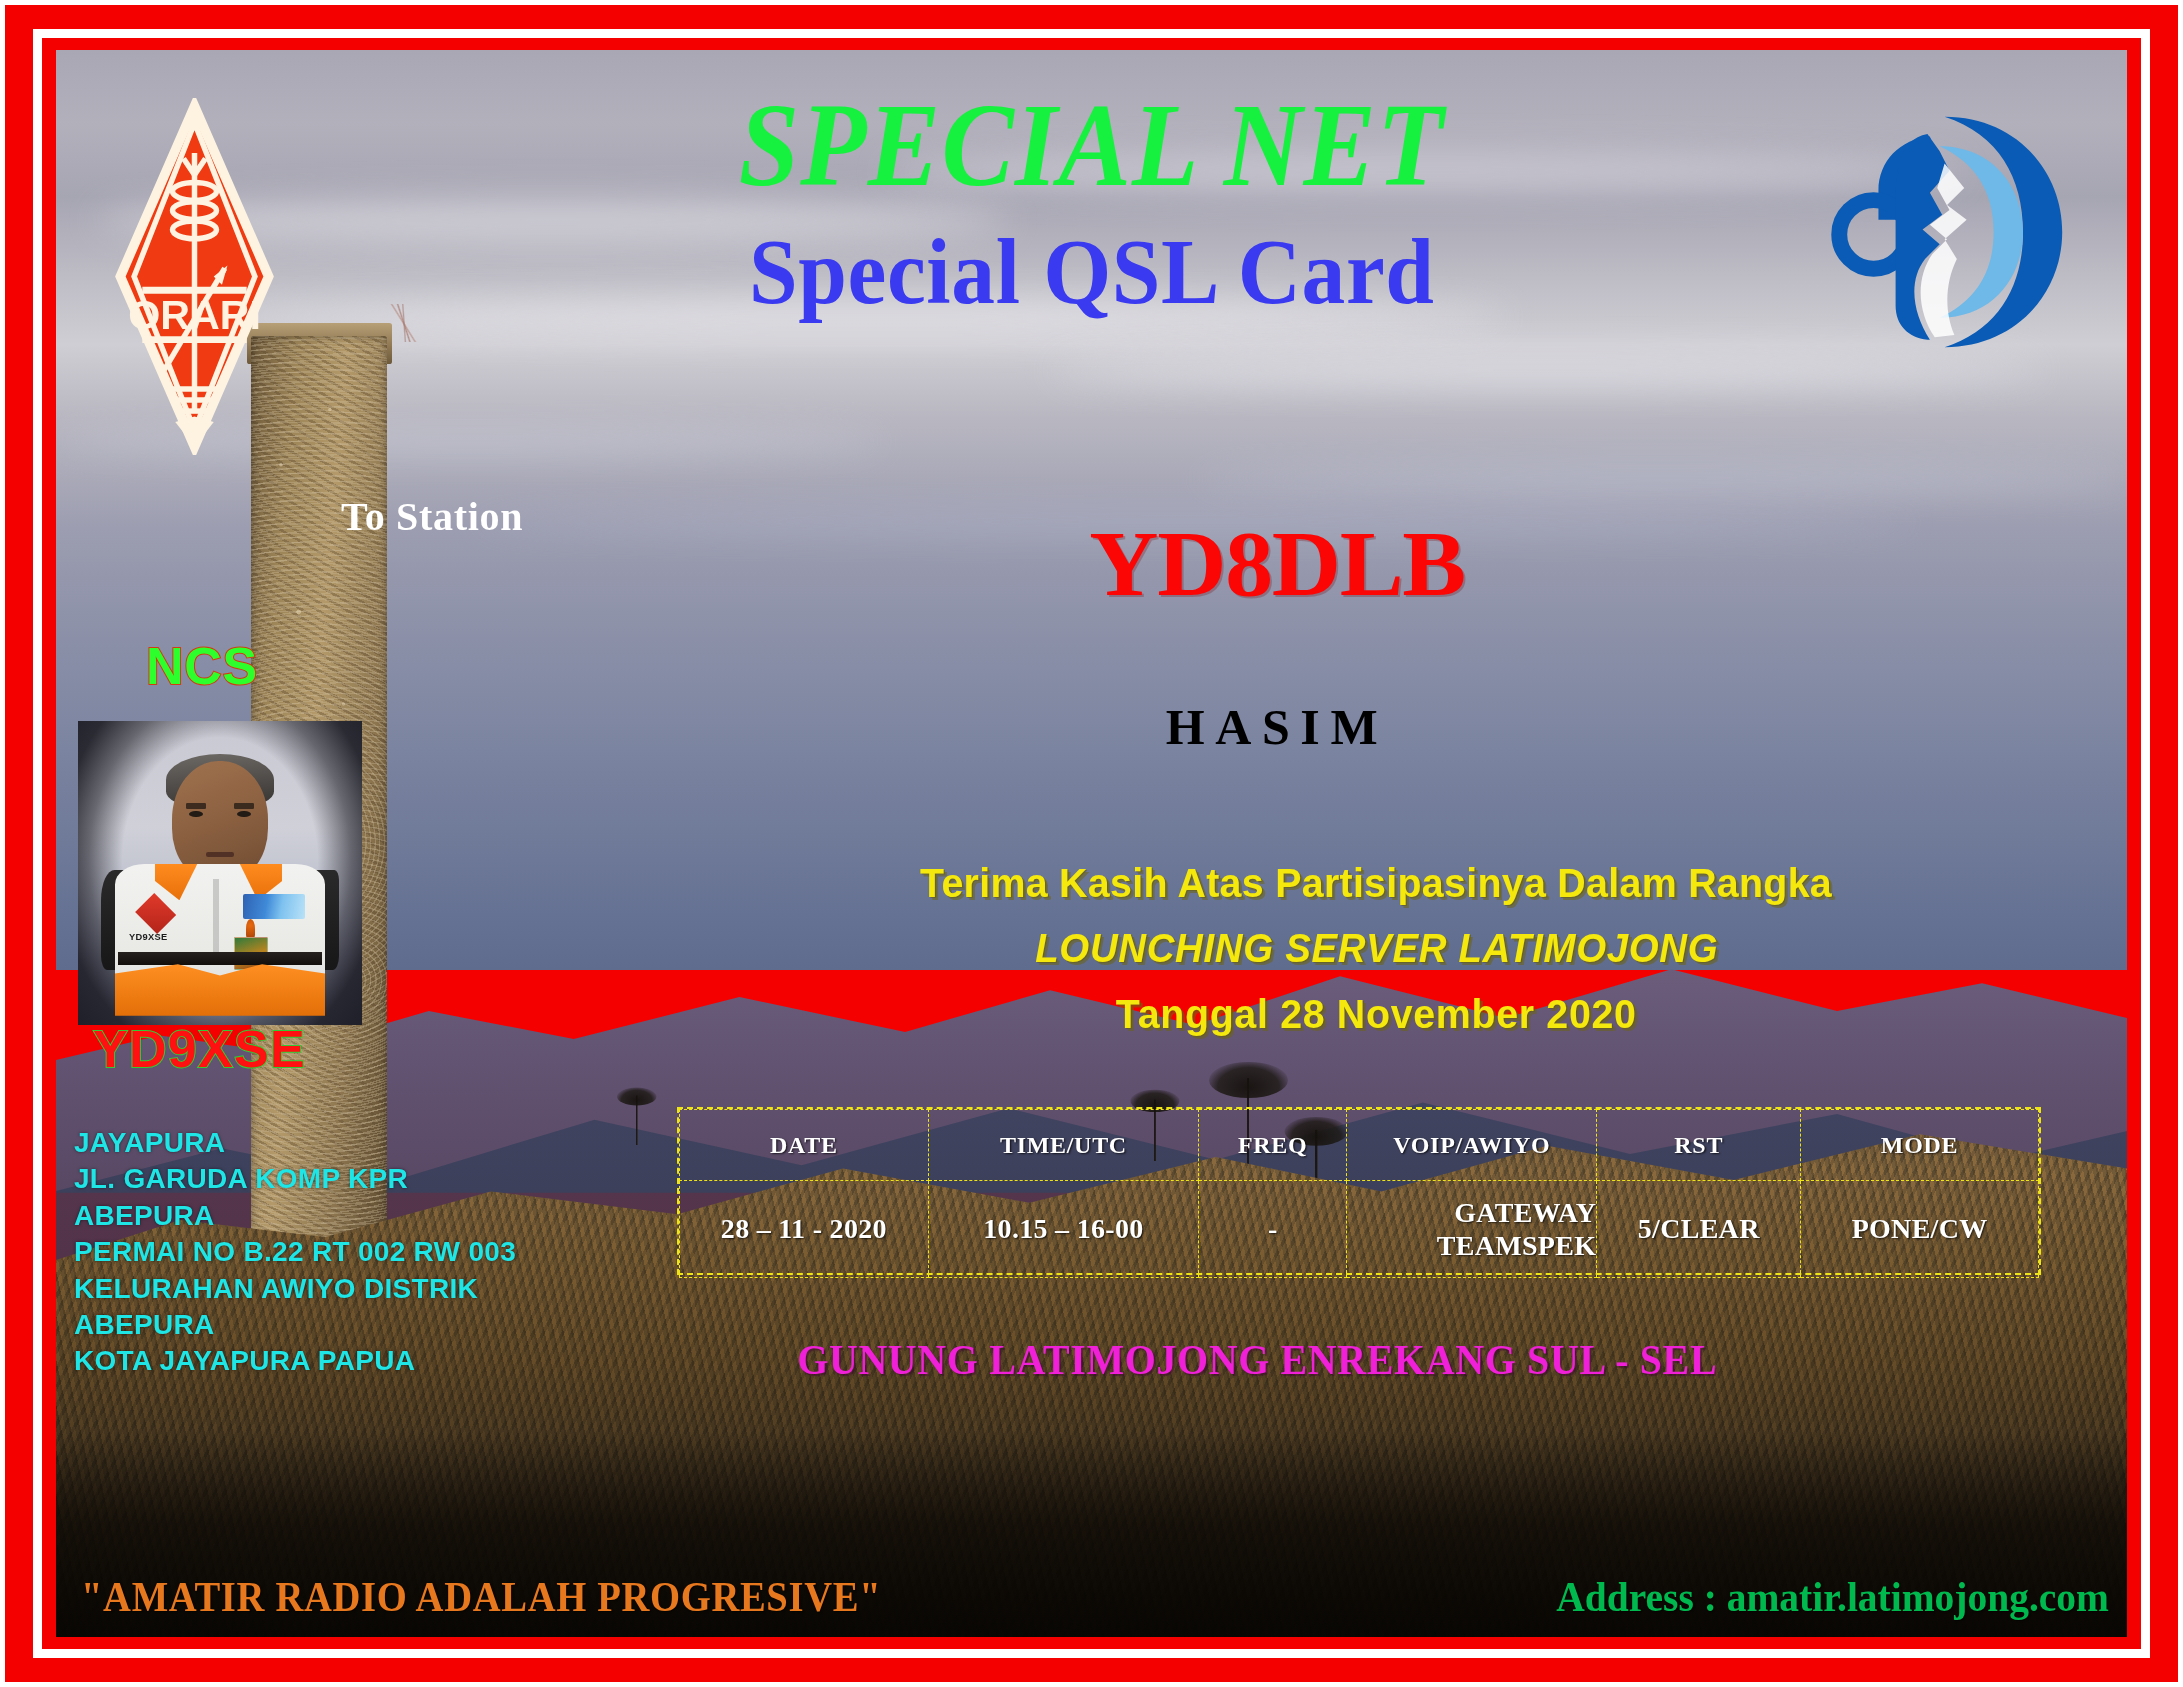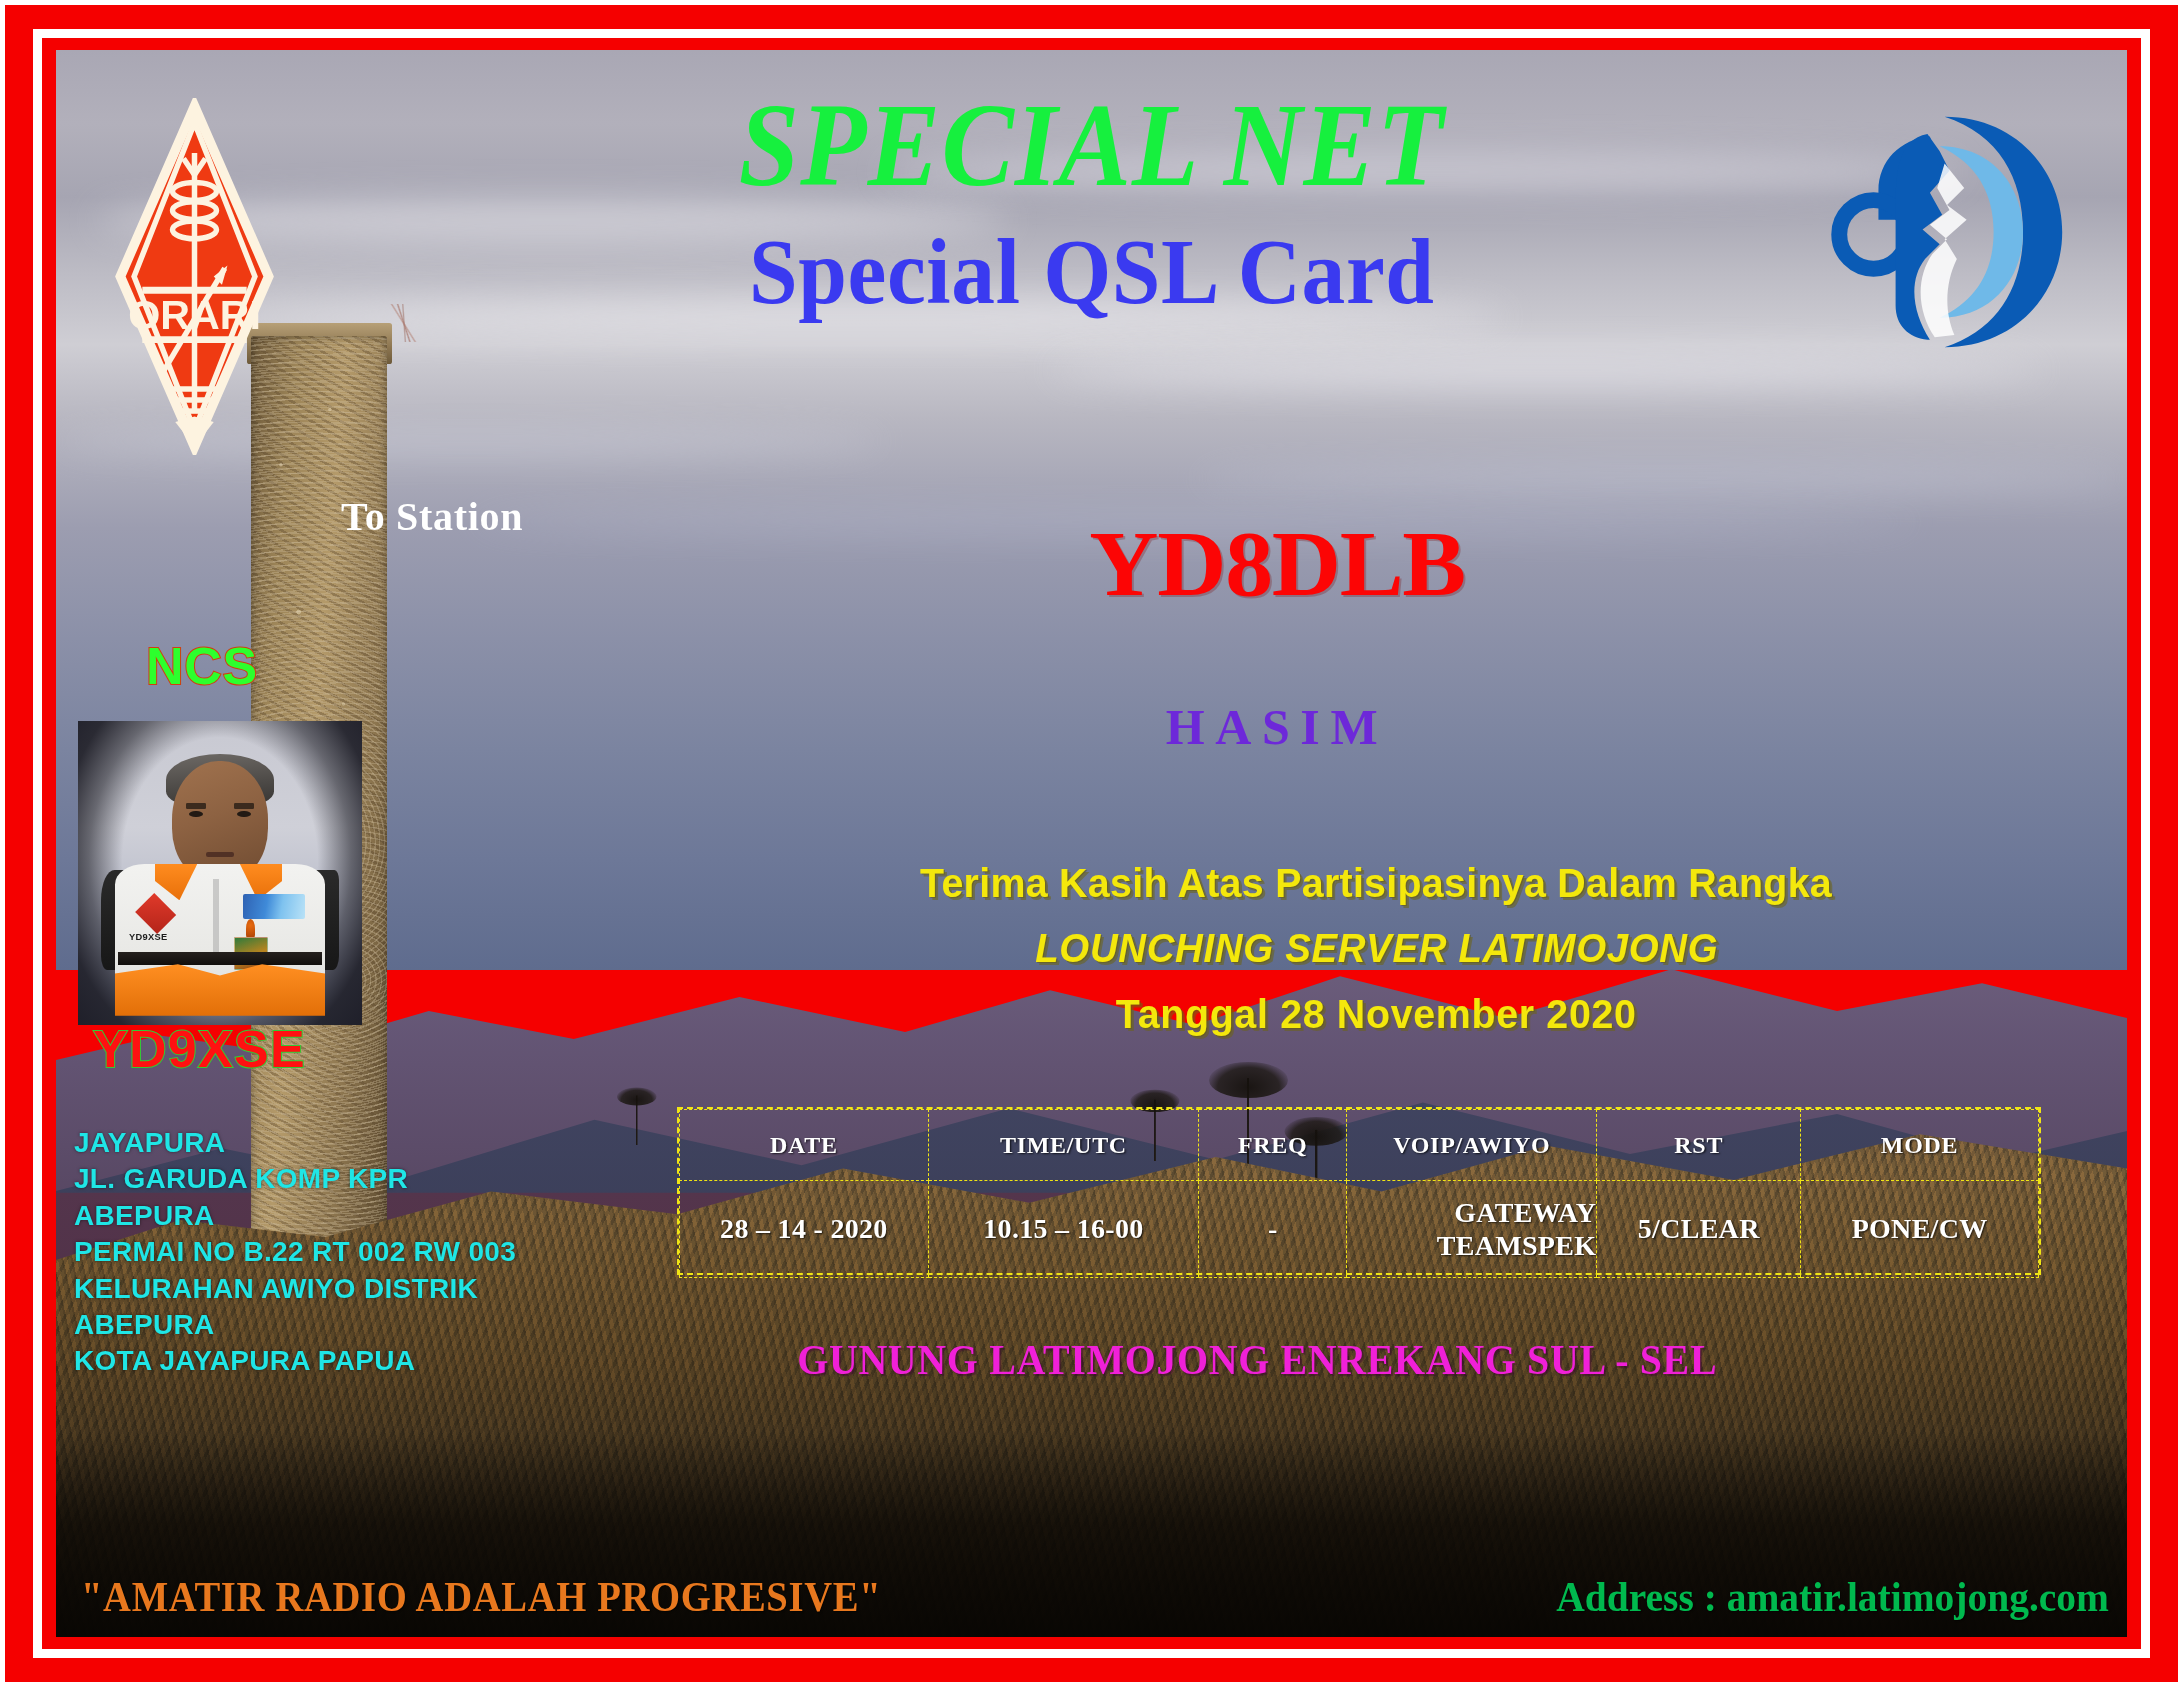--- a/index.html
+++ b/index.html
@@ -293,21 +293,21 @@
     display:inline-block;
     font-family:"Liberation Serif", serif;
     font-size:94px; font-weight:bold; color:#fc0505;
     letter-spacing:-1.3px; transform:scaleX(1.02);
     text-shadow:2px 2px 0 rgba(120,0,0,.25);
   }
   #opname-wrap { left:913px; width:728px; top:698px; text-align:center; }
   #opname {
     display:inline-block;
     font-family:"Liberation Serif", serif;
-    font-size:50px; font-weight:bold; color:#6d28d9;
+    font-size:50px; font-weight:bold; color:#000000;
     letter-spacing:10.6px;
   }
 
   .yellow-line { text-align:center; color:#f4e80c;
     font-family:"Liberation Sans", sans-serif; font-weight:bold;
     text-shadow:3.3px 3.3px 0 rgba(110,100,20,.55), 1.3px 1.3px 0 rgba(90,80,15,.5);
   }
   #thanks-wrap  { left:728px; width:1297px; top:860px; }
   #thanks       { display:inline-block; font-size:41px; letter-spacing:0.3px; transform:scaleX(.96); }
   #launch-wrap  { left:728px; width:1297px; top:926px; }
@@ -526,21 +526,21 @@
           <th class="col-date">DATE</th>
           <th class="col-time">TIME/UTC</th>
           <th class="col-freq">FREQ</th>
           <th class="col-voip">VOIP/AWIYO</th>
           <th class="col-rst">RST</th>
           <th class="col-mode">MODE</th>
         </tr>
       </thead>
       <tbody>
         <tr>
-          <td>28 – 14 - 2020</td>
+          <td>28 – 11 - 2020</td>
           <td>10.15 – 16-00</td>
           <td>-</td>
           <td>
             <span class="two-line">GATEWAY</span>
             <span class="two-line">TEAMSPEK</span>
           </td>
           <td>5/CLEAR</td>
           <td>PONE/CW</td>
         </tr>
       </tbody>

